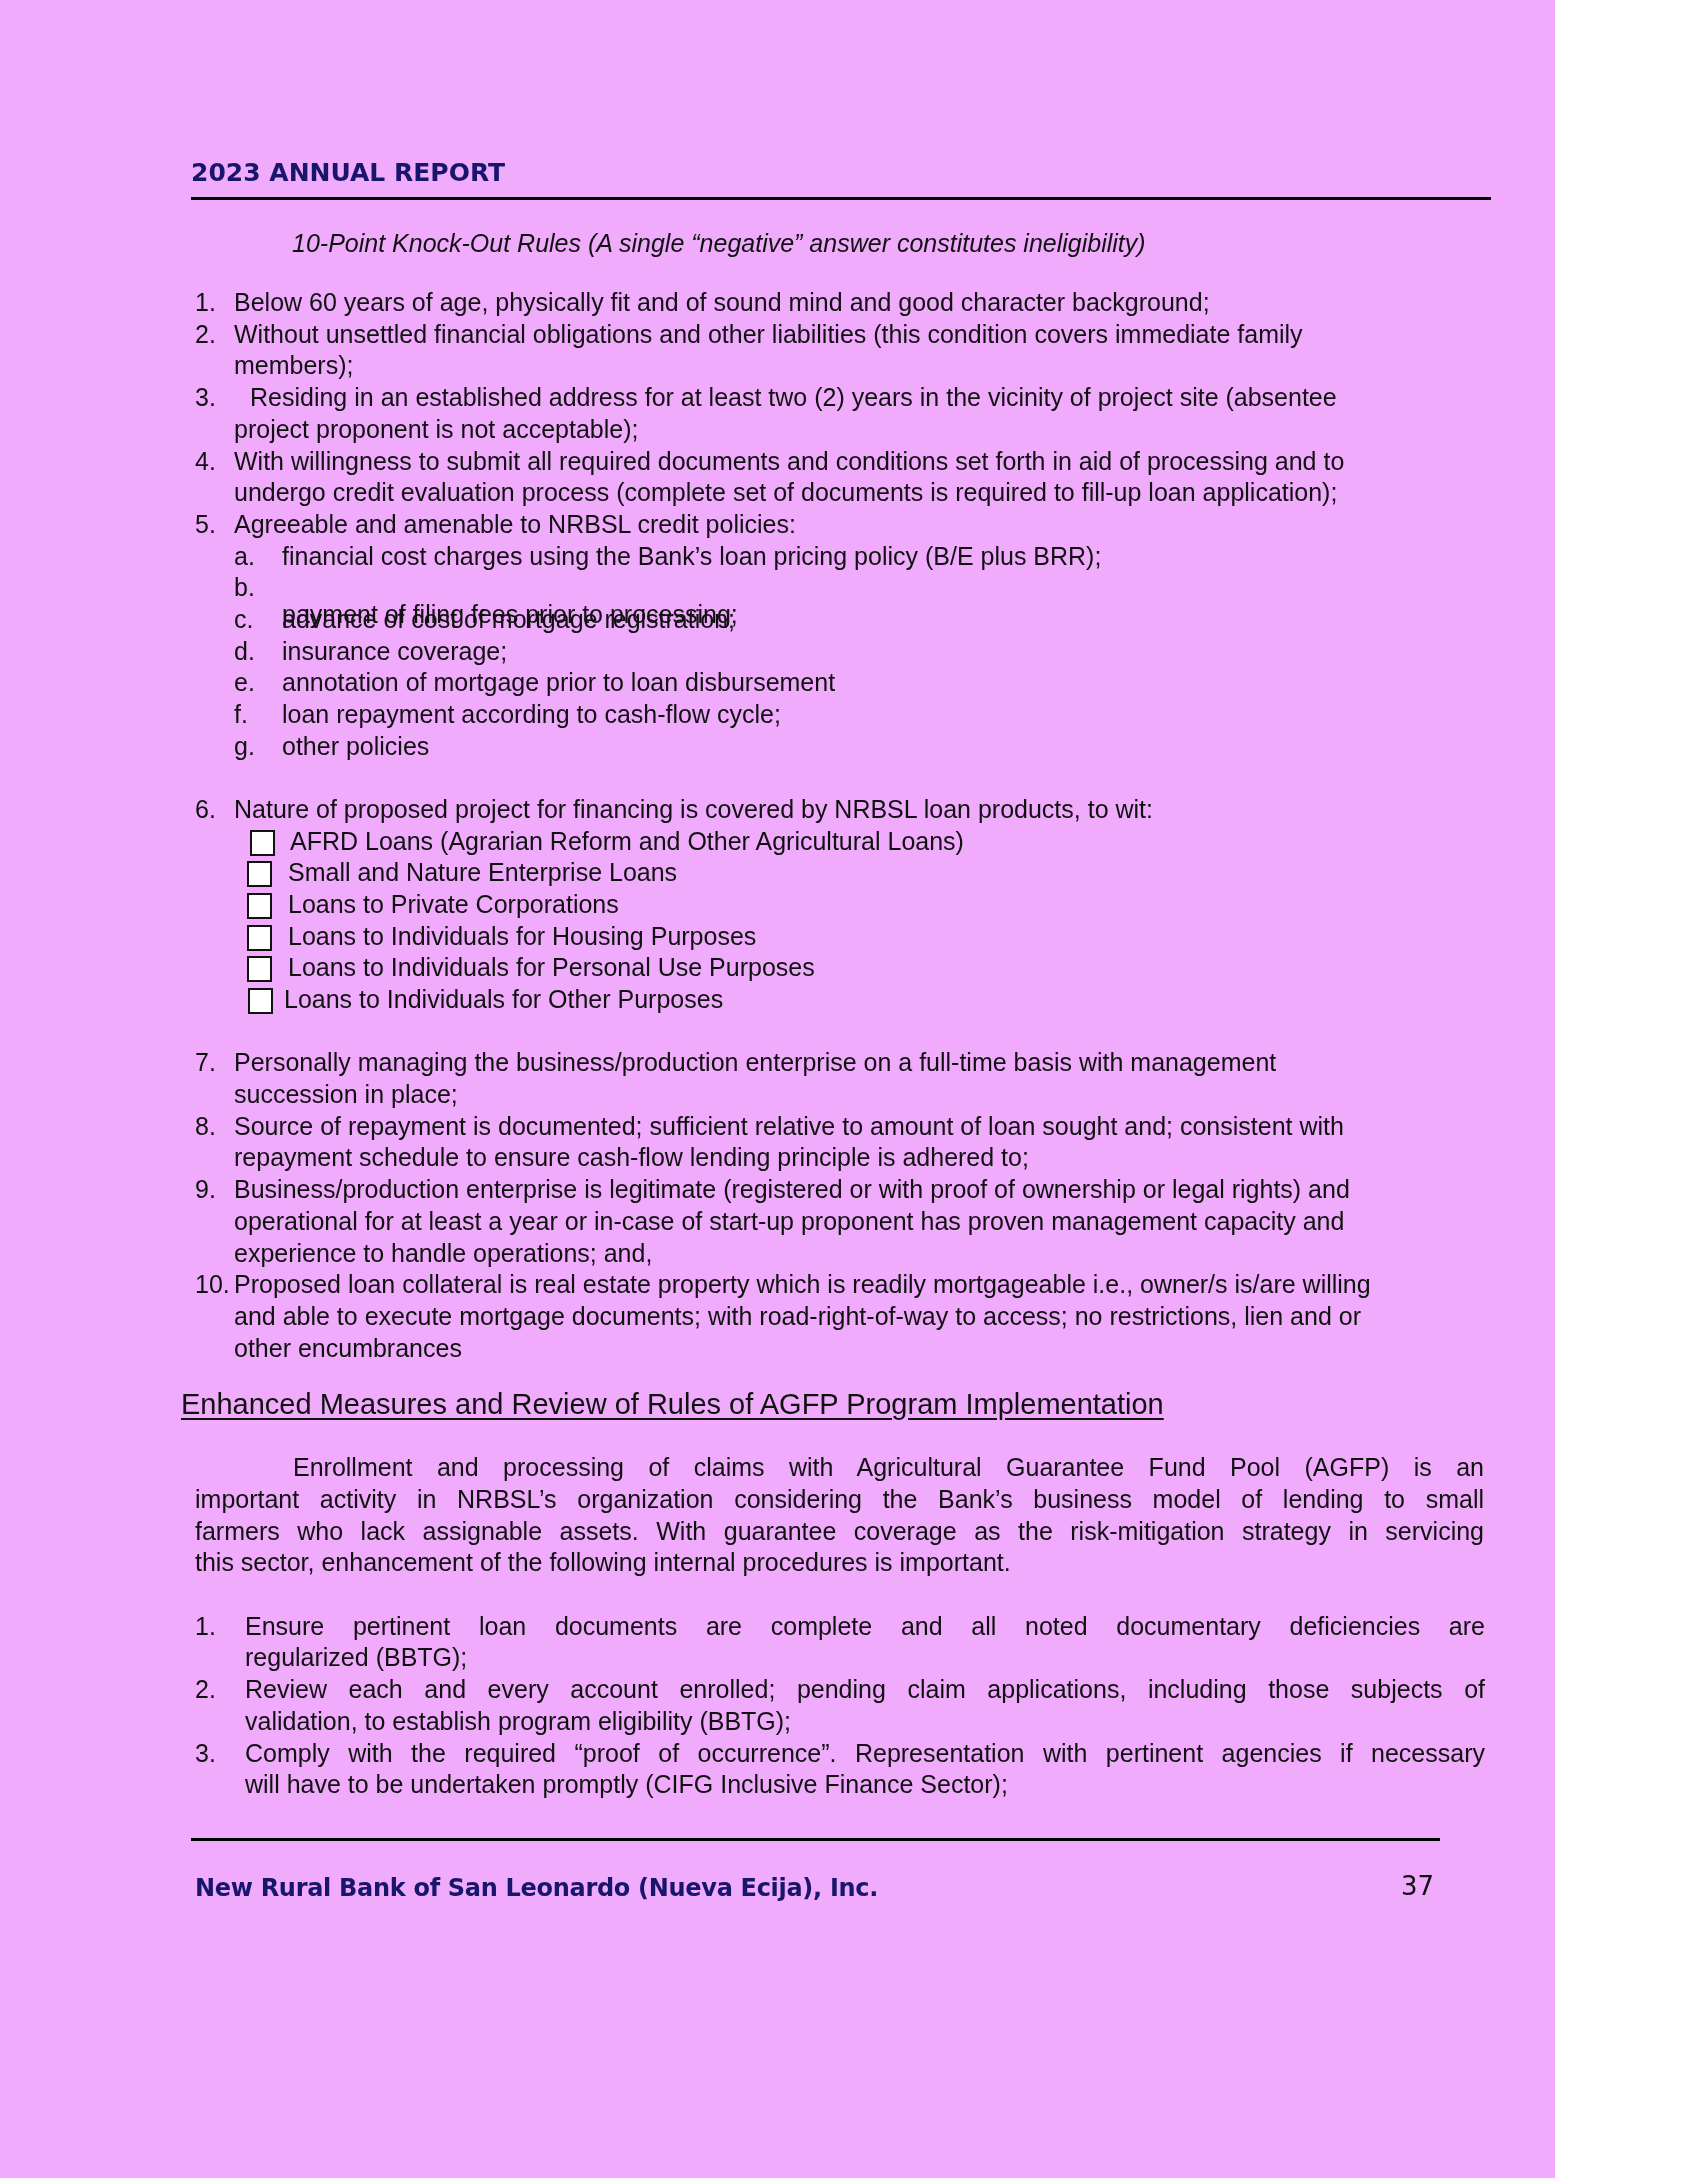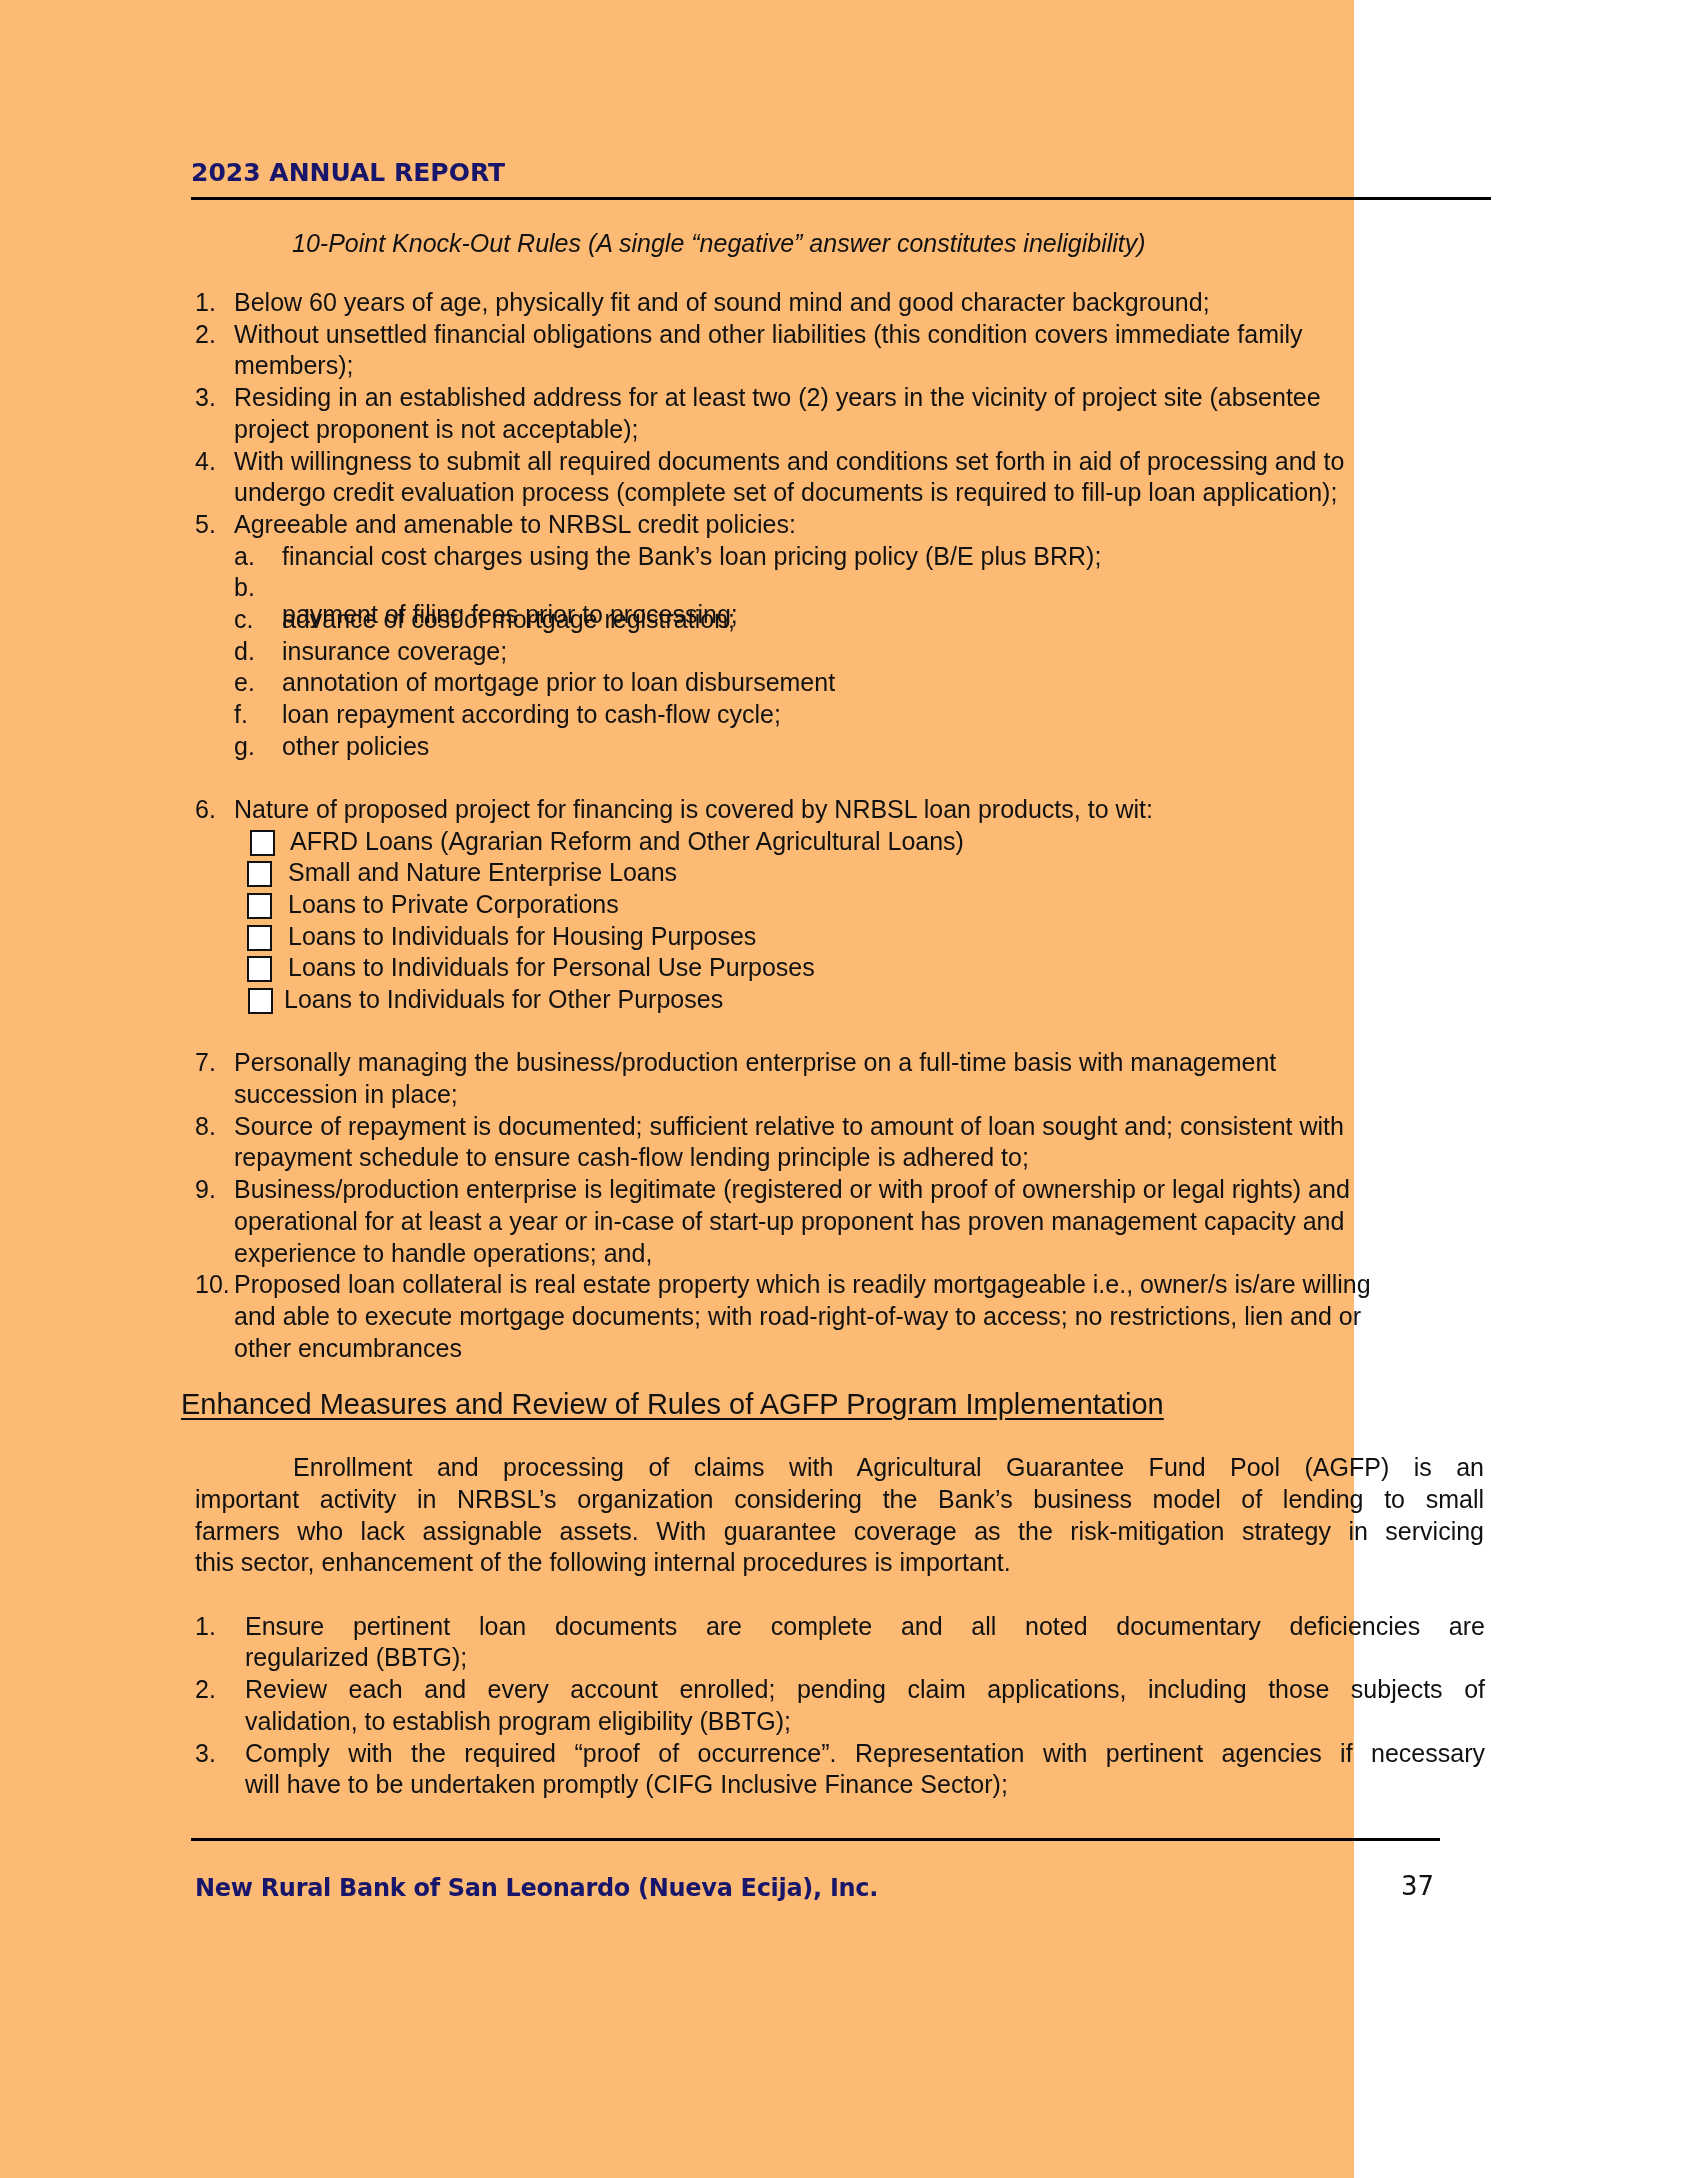--- a/index.html
+++ b/index.html
@@ -1,18 +1,18 @@
 <!DOCTYPE html>
 <html><head>
 <meta charset="utf-8">
 <style>
   html, body { margin:0; padding:0; background:#ffffff; }
   body { width:1683px; height:2178px; position:relative; overflow:hidden;
          font-family:"Liberation Sans", sans-serif; color:#111; }
-  .page { position:absolute; left:0; top:0; width:1354px; height:2178px; background:#fdba74; }
+  .page { position:absolute; left:0; top:0; width:1555px; height:2178px; background:#f0abfc; }
 
   .hdr-title { position:absolute; left:191px; top:158px; font-size:25px; font-weight:bold;
                color:#17166b; font-family:"DejaVu Sans", sans-serif; letter-spacing:0px; }
   .rule { position:absolute; background:#000; height:3px; }
   .rule-top { left:191px; top:197px; width:1300px; }
   .rule-bot { left:191px; top:1838px; width:1249px; }
 
   .subtitle { position:absolute; left:292px; top:229px; font-size:25px; font-style:italic;text-align:center; }
 
   .ln { position:absolute; font-size:25px; line-height:32px; white-space:nowrap; }
@@ -46,21 +46,21 @@
   </div>
 
   <div>
     <span class="num" style="left:195px;top:318px">2.</span>
     <span class="ln" style="left:234px;top:318px">Without unsettled financial obligations and other liabilities (this condition covers immediate family</span>
     <span class="ln" style="left:234px;top:349px">members);</span>
   </div>
 
   <div>
     <span class="num" style="left:195px;top:381px">3.</span>
-    <span class="ln" style="left:234px;top:381px">Residing in an established address for at least two (2) years in the vicinity of project site (absentee</span>
+    <span class="ln" style="left:250px;top:381px">Residing in an established address for at least two (2) years in the vicinity of project site (absentee</span>
     <span class="ln" style="left:234px;top:413px">project proponent is not acceptable);</span>
   </div>
 
   <div>
     <span class="num" style="left:195px;top:445px">4.</span>
     <span class="ln" style="left:234px;top:445px">With willingness to submit all required documents and conditions set forth in aid of processing and to</span>
     <span class="ln" style="left:234px;top:476px">undergo credit evaluation process (complete set of documents is required to fill-up loan application);</span>
   </div>
 
   <div>

